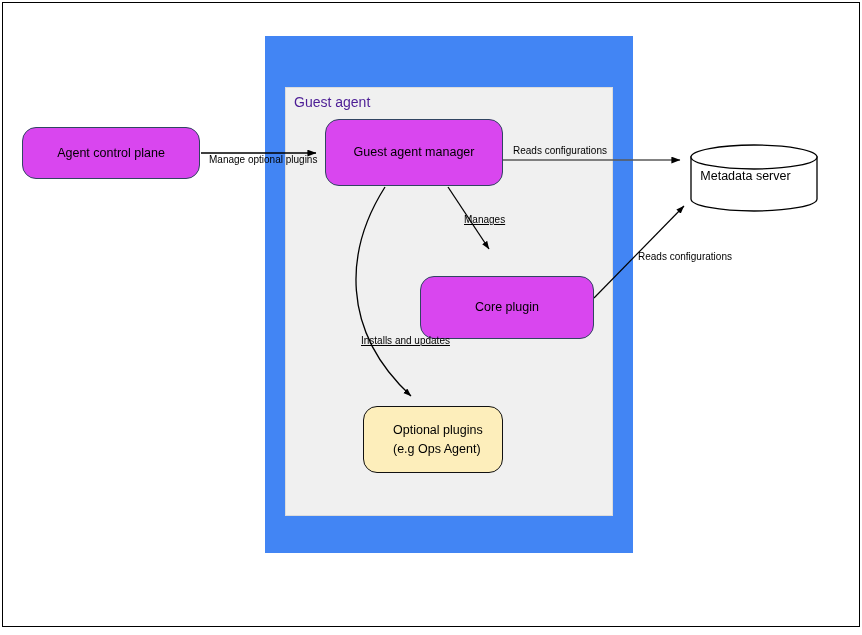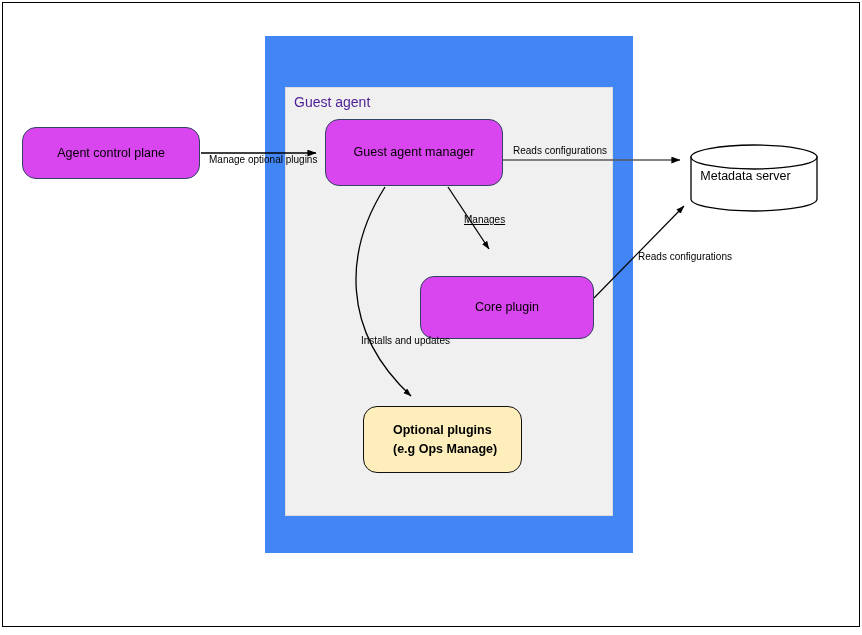--- a/index.html
+++ b/index.html
@@ -102,26 +102,25 @@
   .node-core-plugin {
     left: 420px;
     top: 255px;
     width: 174px;
     height: 63px;
     margin-top: 21px;
   }
   .node-optional-plugins {
     left: 363px;
     top: 406px;
-    width: 159px;
+    width: 140px;
     height: 67px;
     justify-content: flex-start;
     padding-left: 29px;
     text-align: left;
-    font-weight: bold;
   }
   .node-optional-plugins .lines {
     display: block;
   }
   .node-optional-plugins .lines span {
     display: block;
   }
   
   .cylinder {
     position: absolute;
@@ -144,21 +143,21 @@
     position: absolute;
     font-size: 10px;
     color: #000000;
     white-space: nowrap;
     line-height: 1;
   }
   .lbl-manage-optional-plugins { left: 209px; top: 155px; }
   .lbl-reads-config-1 { left: 513px; top: 146px; }
   .lbl-manages { left: 464px; top: 215px; text-decoration: underline; }
   .lbl-reads-config-2 { left: 638px; top: 252px; }
-  .lbl-installs-updates { left: 361px; top: 336px; }
+  .lbl-installs-updates { left: 361px; top: 336px; text-decoration: underline; }
 
   svg.edges {
     position: absolute;
     left: 0;
     top: 0;
     width: 862px;
     height: 635px;
     pointer-events: none;
   }
 </style>
@@ -213,21 +212,21 @@
     <span>Guest agent manager</span>
   </div>
 
   <div class="node blue node-core-plugin">
     <span>Core plugin</span>
   </div>
 
   <div class="node yellow node-optional-plugins">
     <span class="lines">
       <span>Optional plugins</span>
-      <span>(e.g  Ops Manage)</span>
+      <span>(e.g  Ops Agent)</span>
     </span>
   </div>
 
   <svg class="cylinder" viewBox="0 0 128 68">
     <path d="M1,13 L1,55 A63,12 0 0 0 127,55 L127,13 Z" fill="#ffffff" stroke="#000000" stroke-width="1.3"></path>
     <ellipse cx="64" cy="13" rx="63" ry="12" fill="#ffffff" stroke="#000000" stroke-width="1.3"></ellipse>
   </svg>
   <div class="cyl-label">Metadata server</div>
 
   <div class="edge-label lbl-manage-optional-plugins">Manage optional plugins</div>

